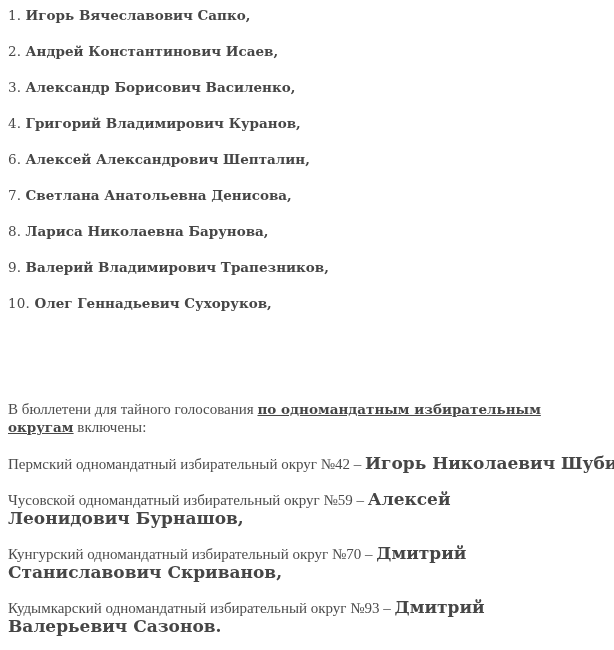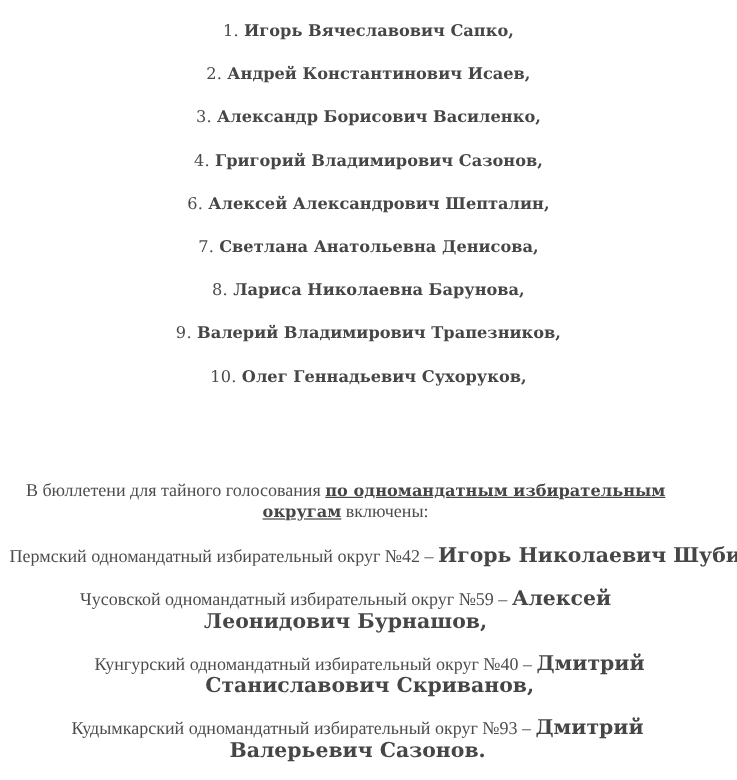--- a/index.html
+++ b/index.html
@@ -9,22 +9,21 @@
     }
     body {
       width: 614px;
       height: 650px;
       overflow: hidden;
       font-family: "DejaVu Serif", "Liberation Serif", serif;
       color: #4a4a4a;
       font-size: 13.5px;
     }
     .page {
-      padding: 11px 8px;
-      text-align: center;
+      padding: 0 8px;
     }
     .list-item {
       margin: 0;
       height: 36px;
       line-height: 20px;
       padding-top: 5px;
       box-sizing: border-box;
       white-space: nowrap;
     }
     .num {
@@ -62,31 +61,31 @@
   </style>
 </head>
 <body>
 
 <div class="page">
 
   <div>
     <p class="list-item"><span class="num">1.</span> <span class="name">Игорь Вячеславович Сапко,</span></p>
     <p class="list-item"><span class="num">2.</span> <span class="name">Андрей Константинович Исаев,</span></p>
     <p class="list-item"><span class="num">3.</span> <span class="name">Александр Борисович Василенко,</span></p>
-    <p class="list-item"><span class="num">4.</span> <span class="name">Григорий Владимирович Сазонов,</span></p>
+    <p class="list-item"><span class="num">4.</span> <span class="name">Григорий Владимирович Куранов,</span></p>
     <p class="list-item"><span class="num">6.</span> <span class="name">Алексей Александрович Шепталин,</span></p>
     <p class="list-item"><span class="num">7.</span> <span class="name">Светлана Анатольевна Денисова,</span></p>
     <p class="list-item"><span class="num">8.</span> <span class="name">Лариса Николаевна Барунова,</span></p>
     <p class="list-item"><span class="num">9.</span> <span class="name">Валерий Владимирович Трапезников,</span></p>
     <p class="list-item"><span class="num">10.</span> <span class="name">Олег Геннадьевич Сухоруков,</span></p>
   </div>
 
   <p class="para p-intro"><span>В бюллетени для тайного голосования </span><a class="link">по одномандатным избирательным округам</a><span> включены:</span></p>
 
   <p class="para p-d58"><span>Пермский одномандатный избирательный округ №42 – </span><span class="name">Игорь Николаевич Шубин,</span></p>
 
   <p class="para p-d59"><span>Чусовской одномандатный избирательный округ №59 – </span><span class="name">Алексей Леонидович Бурнашов,</span></p>
 
-  <p class="para p-d60"><span>Кунгурский одномандатный избирательный округ №40 – </span><span class="name">Дмитрий Станиславович Скриванов,</span></p>
+  <p class="para p-d60"><span>Кунгурский одномандатный избирательный округ №70 – </span><span class="name">Дмитрий Станиславович Скриванов,</span></p>
 
   <p class="para p-d61"><span>Кудымкарский одномандатный избирательный округ №93 – </span><span class="name">Дмитрий Валерьевич Сазонов.</span></p>
 
 </div>
 
 </body></html>

